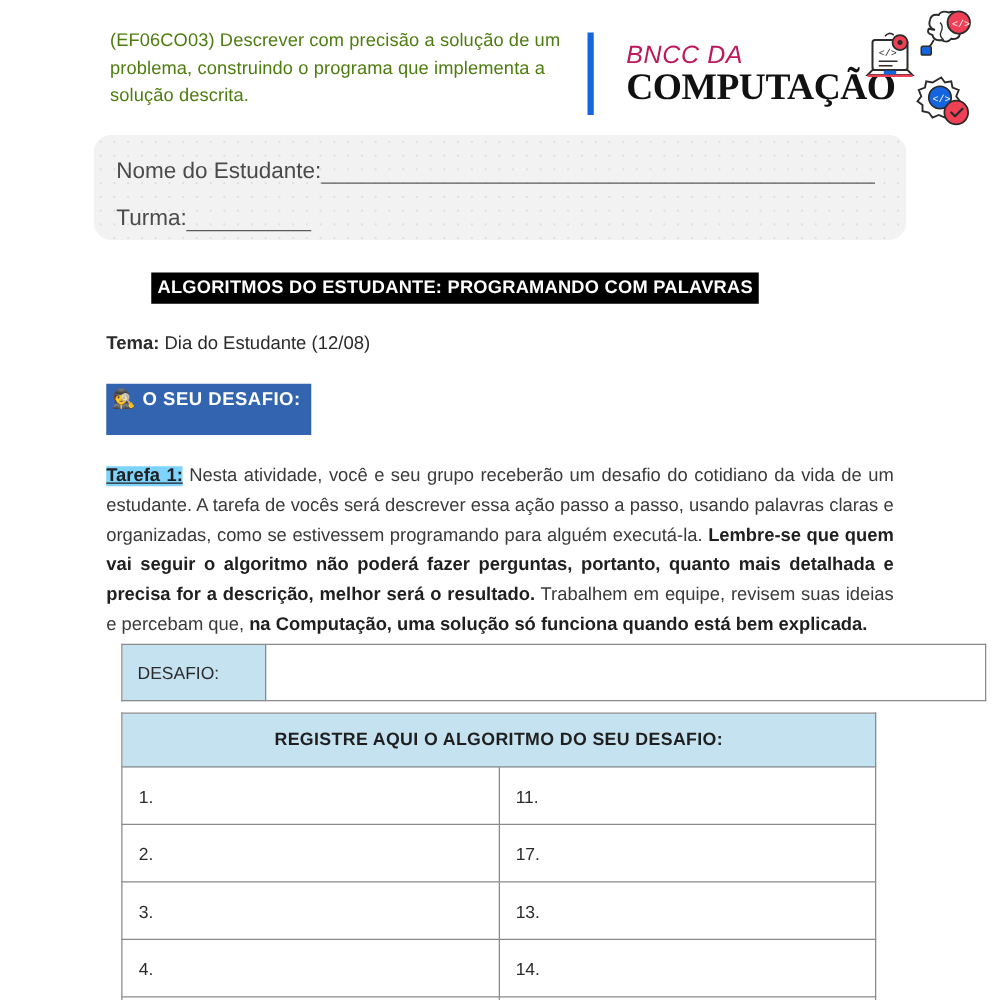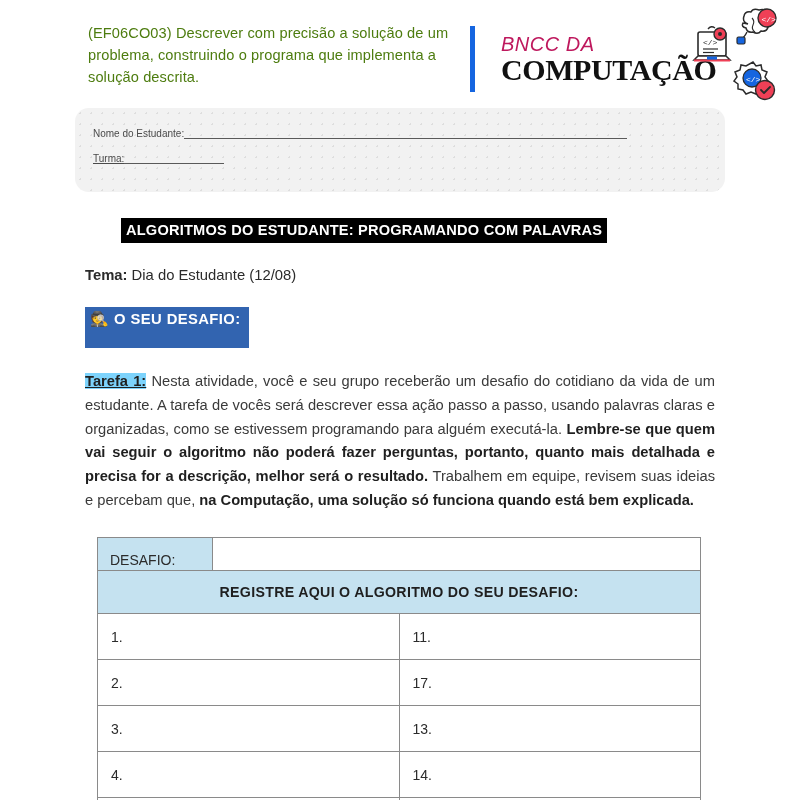--- a/index.html
+++ b/index.html
@@ -76,26 +76,26 @@
     top: 108px;
     width: 650px;
     height: 84px;
     background: #f2f2f2;
     border-radius: 14px;
     background-image: radial-gradient(#dedede 1px, transparent 1px);
     background-size: 11px 11px;
   }
   .field-row {
     position: absolute;
-    font-size: 10px;
+    font-size: 18px;
     color: #4a4a4a;
     white-space: nowrap;
   }
   .field-row.name { left: 18px; top: 18px; }
-  .field-row.turma { left: 18px; top: 43px; text-decoration: underline; }
+  .field-row.turma { left: 18px; top: 56px; }
   .rule {
     display: inline-block;
     border-bottom: 1.4px solid #5a5a5a;
     vertical-align: bottom;
     height: 12px;
   }
   .rule.long  { width: 443px; }
   .rule.short { width: 100px; }
 
   
@@ -149,22 +149,22 @@
     background: #7dd3fc;
     font-weight: bold;
     color: #1f1f1f;
     text-decoration: underline;
   }
 
   
   .desafio-table {
     position: absolute;
     left: 97px;
-    top: 537px;
-    width: 604px;
+    top: 515px;
+    width: 692px;
     border-collapse: collapse;
     table-layout: fixed;
   }
   .desafio-table td {
     border: 1px solid #8a8a8a;
     height: 44px;
     font-size: 14px;
     padding: 0 12px;
     color: #2b2b2b;
   }

